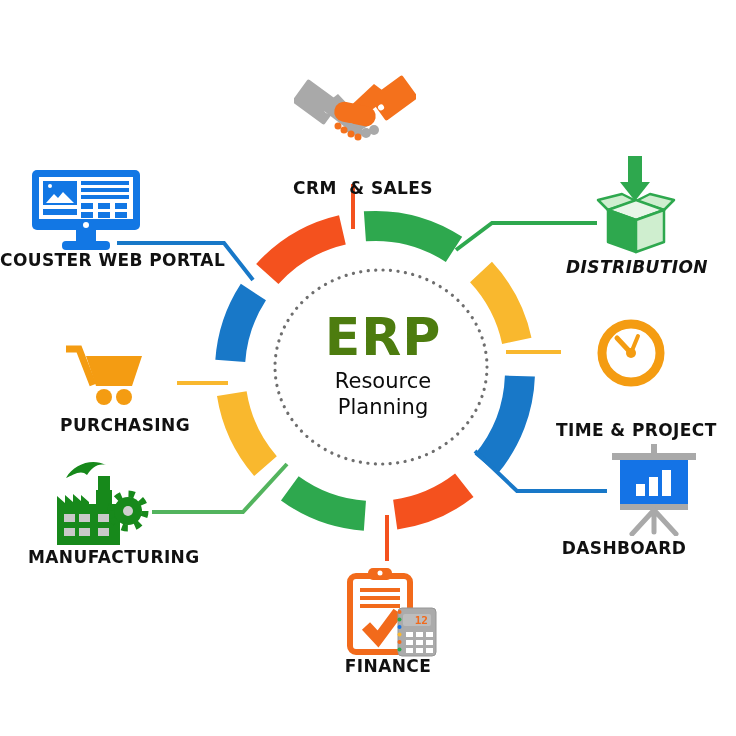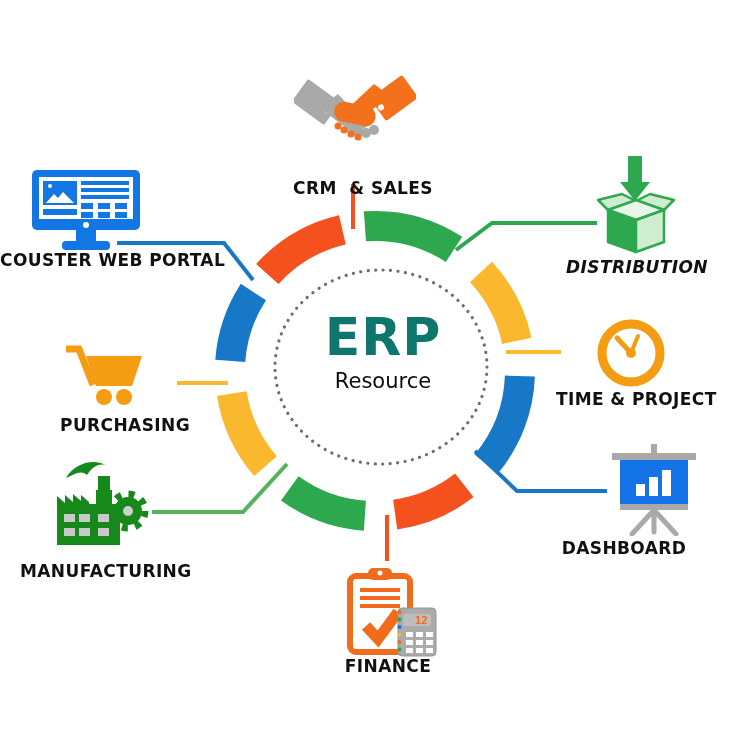--- a/index.html
+++ b/index.html
@@ -2,21 +2,21 @@
 <html><head>
 <meta charset="utf-8">
 <style>
   html,body{margin:0;padding:0;background:#ffffff;}
   #canvas{position:relative;width:736px;height:736px;background:#ffffff;overflow:hidden;
           font-family:"DejaVu Sans","Liberation Sans",sans-serif;}
   svg{position:absolute;display:block;}
   .label{position:absolute;font-weight:bold;font-size:17px;color:#111;text-align:center;
          letter-spacing:.4px;white-space:pre;}
   #erp-acronym{position:absolute;left:283px;top:310px;width:200px;text-align:center;
-         font-size:52px;line-height:54px;font-weight:bold;color:#0f766e;letter-spacing:1px;}
+         font-size:52px;line-height:54px;font-weight:bold;color:#4d7c0f;letter-spacing:1px;}
   #erp-subtitle{position:absolute;left:283px;top:368px;width:200px;text-align:center;
          font-size:21px;line-height:26px;color:#0b0b0b;}
 </style>
 </head>
 <body>
 
 <div id="canvas">
 
   <svg width="736" height="736" viewBox="0 0 736 736" style="left:0;top:0;">
     <g fill="none" stroke-width="30">
@@ -38,20 +38,21 @@
       <polyline points="387,515 387,561" stroke="#F4511E"></polyline>
       <polyline points="287,464 243,512 152,512" stroke="#53B45E"></polyline>
       <polyline points="228,383 177,383" stroke="#F9B82E"></polyline>
       <polyline points="253,280 224,243 117,243" stroke="#1878C8"></polyline>
     </g>
   </svg>
 
   <div id="erp-acronym">ERP</div>
   <div id="erp-subtitle">
     <div>Resource</div>
+    <div>Planning</div>
   </div>
 
   <svg style="left:294px;top:68px;" width="122" height="78" viewBox="0 0 122 78">
     <g transform="rotate(36 22 34)">
         <rect x="2" y="20" width="40" height="28" rx="2" fill="#A9A9A9"></rect>
         <circle cx="36" cy="34" r="3" fill="#fff"></circle>
       </g>
     <g transform="rotate(-36 100 30)">
         <rect x="80" y="16" width="40" height="28" rx="2" fill="#F4711C"></rect>
         <circle cx="84" cy="30" r="3" fill="#fff"></circle>
@@ -102,21 +103,21 @@
     <polygon points="40,66 68,56 68,88 40,98" fill="#CFEECF" stroke="#2EA84E" stroke-width="2.5" stroke-linejoin="round"></polygon>
   </svg>
   <div class="label" style="left:561px;top:257px;width:152px;font-style:italic;">DISTRIBUTION</div>
 
   <svg style="left:596px;top:318px;" width="70" height="70" viewBox="0 0 70 70">
     <circle cx="35" cy="35" r="29" fill="#fff" stroke="#F49C12" stroke-width="9"></circle>
     <line x1="35" y1="35" x2="21" y2="20" stroke="#F49C12" stroke-width="5" stroke-linecap="round"></line>
     <line x1="35" y1="35" x2="42" y2="18" stroke="#F49C12" stroke-width="4" stroke-linecap="round"></line>
     <circle cx="35" cy="35" r="5" fill="#F49C12"></circle>
   </svg>
-  <div class="label" style="left:556px;top:389px;width:160px;">TIME &amp; PROJECT</div>
+  <div class="label" style="left:556px;top:420px;width:160px;">TIME &amp; PROJECT</div>
 
   <svg style="left:606px;top:444px;" width="96" height="92" viewBox="0 0 96 92">
     <rect x="45" y="0" width="6" height="10" fill="#A9A9A9"></rect>
     <rect x="6" y="9" width="84" height="7" fill="#A9A9A9"></rect>
     <rect x="14" y="16" width="68" height="44" fill="#1473E6"></rect>
     <rect x="30" y="40" width="9" height="12" fill="#fff"></rect>
     <rect x="43" y="33" width="9" height="19" fill="#fff"></rect>
     <rect x="56" y="26" width="9" height="26" fill="#fff"></rect>
     <rect x="14" y="60" width="68" height="6" fill="#A9A9A9"></rect>
     <path d="M48,66 L26,90 M48,66 L70,90 M48,66 L48,88" stroke="#A9A9A9" stroke-width="5" fill="none" stroke-linecap="round"></path>
@@ -166,21 +167,21 @@
     <circle cx="74" cy="55" r="5" fill="#CFCFCF"></circle>
     <g fill="#C9C9C9">
       <rect x="10" y="58" width="11" height="8"></rect>
         <rect x="25" y="58" width="11" height="8"></rect>
       <rect x="44" y="58" width="11" height="8"></rect>
       <rect x="10" y="72" width="11" height="8"></rect>
         <rect x="25" y="72" width="11" height="8"></rect>
       <rect x="44" y="72" width="11" height="8"></rect>
     </g>
   </svg>
-  <div class="label" style="left:20px;top:547px;width:164px;margin-top:14px;">MANUFACTURING</div>
+  <div class="label" style="left:28px;top:547px;width:164px;">MANUFACTURING</div>
 
   <svg style="left:60px;top:342px;" width="88" height="64" viewBox="0 0 88 64">
     <path d="M6,7 L19,7 L33,43" stroke="#F49C12" stroke-width="7" fill="none"></path>
     <polygon points="26,14 82,14 72,44 36,44" fill="#F49C12"></polygon>
     <circle cx="44" cy="55" r="8" fill="#F49C12"></circle>
     <circle cx="64" cy="55" r="8" fill="#F49C12"></circle>
   </svg>
   <div class="label" style="left:52px;top:415px;width:146px;">PURCHASING</div>
 
 </div>

